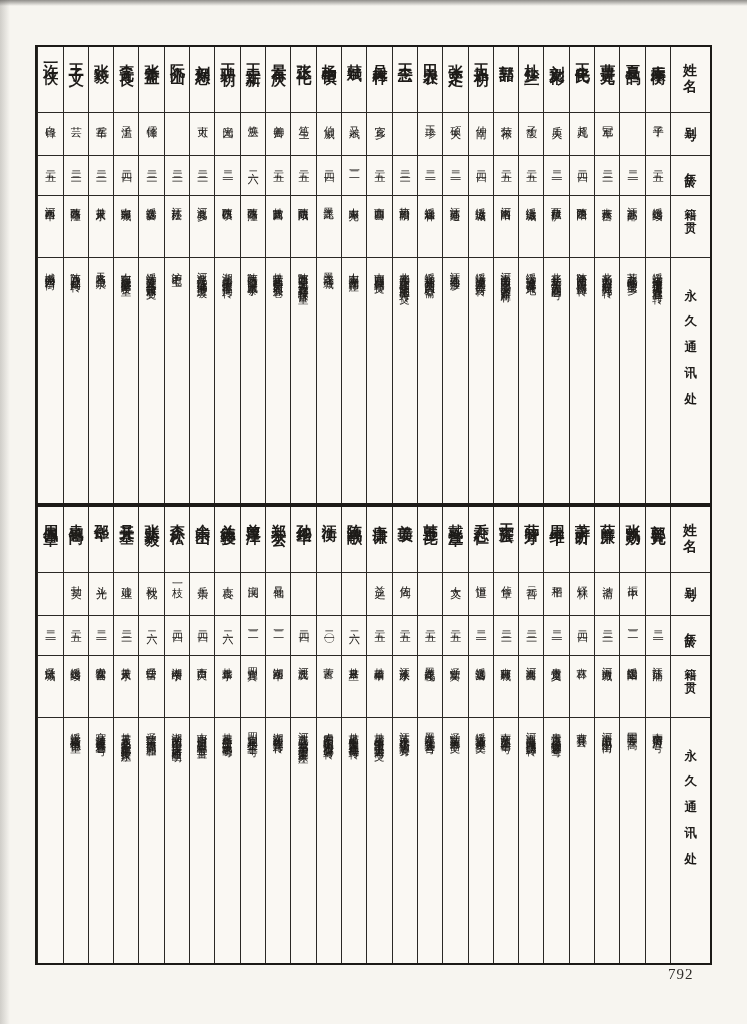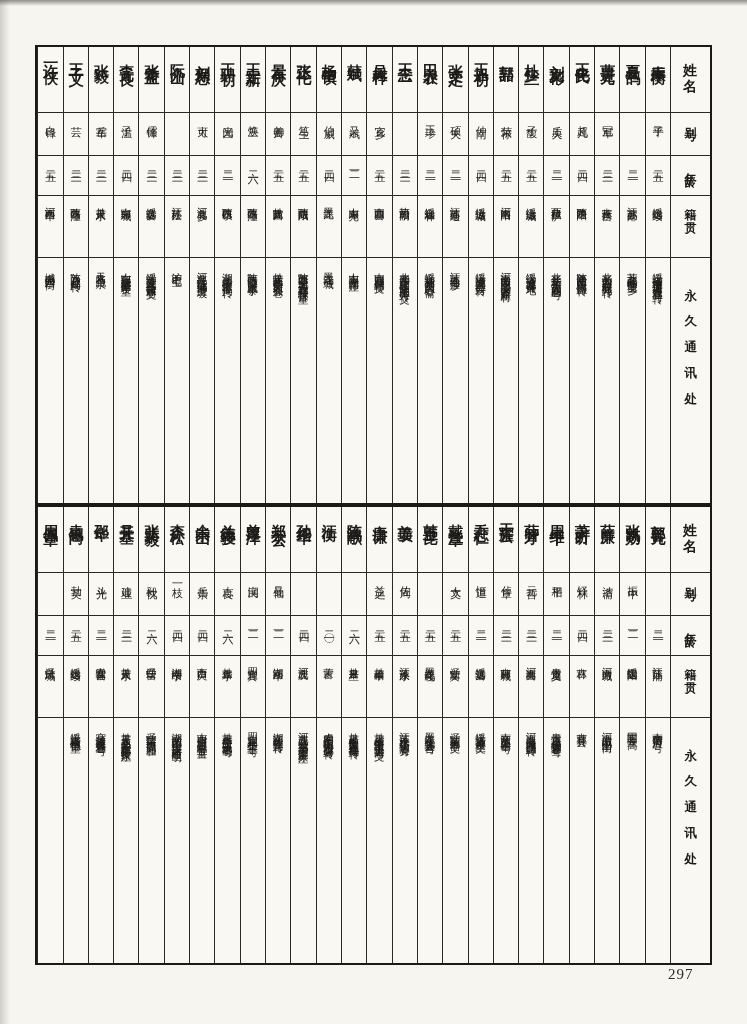--- a/index.html
+++ b/index.html
@@ -918,14 +918,14 @@
           <span class="vt">二二</span>
         </div>
         <div class="cell c-native">
           <span class="vt">辽宁凤城</span>
         </div>
         <div class="cell c-addr">
           <span class="vt"></span>
         </div>
       </div>
     </div>
-  <div class="pageno">297</div>
+  <div class="pageno">792</div>
 </div>
 
 </body></html>

